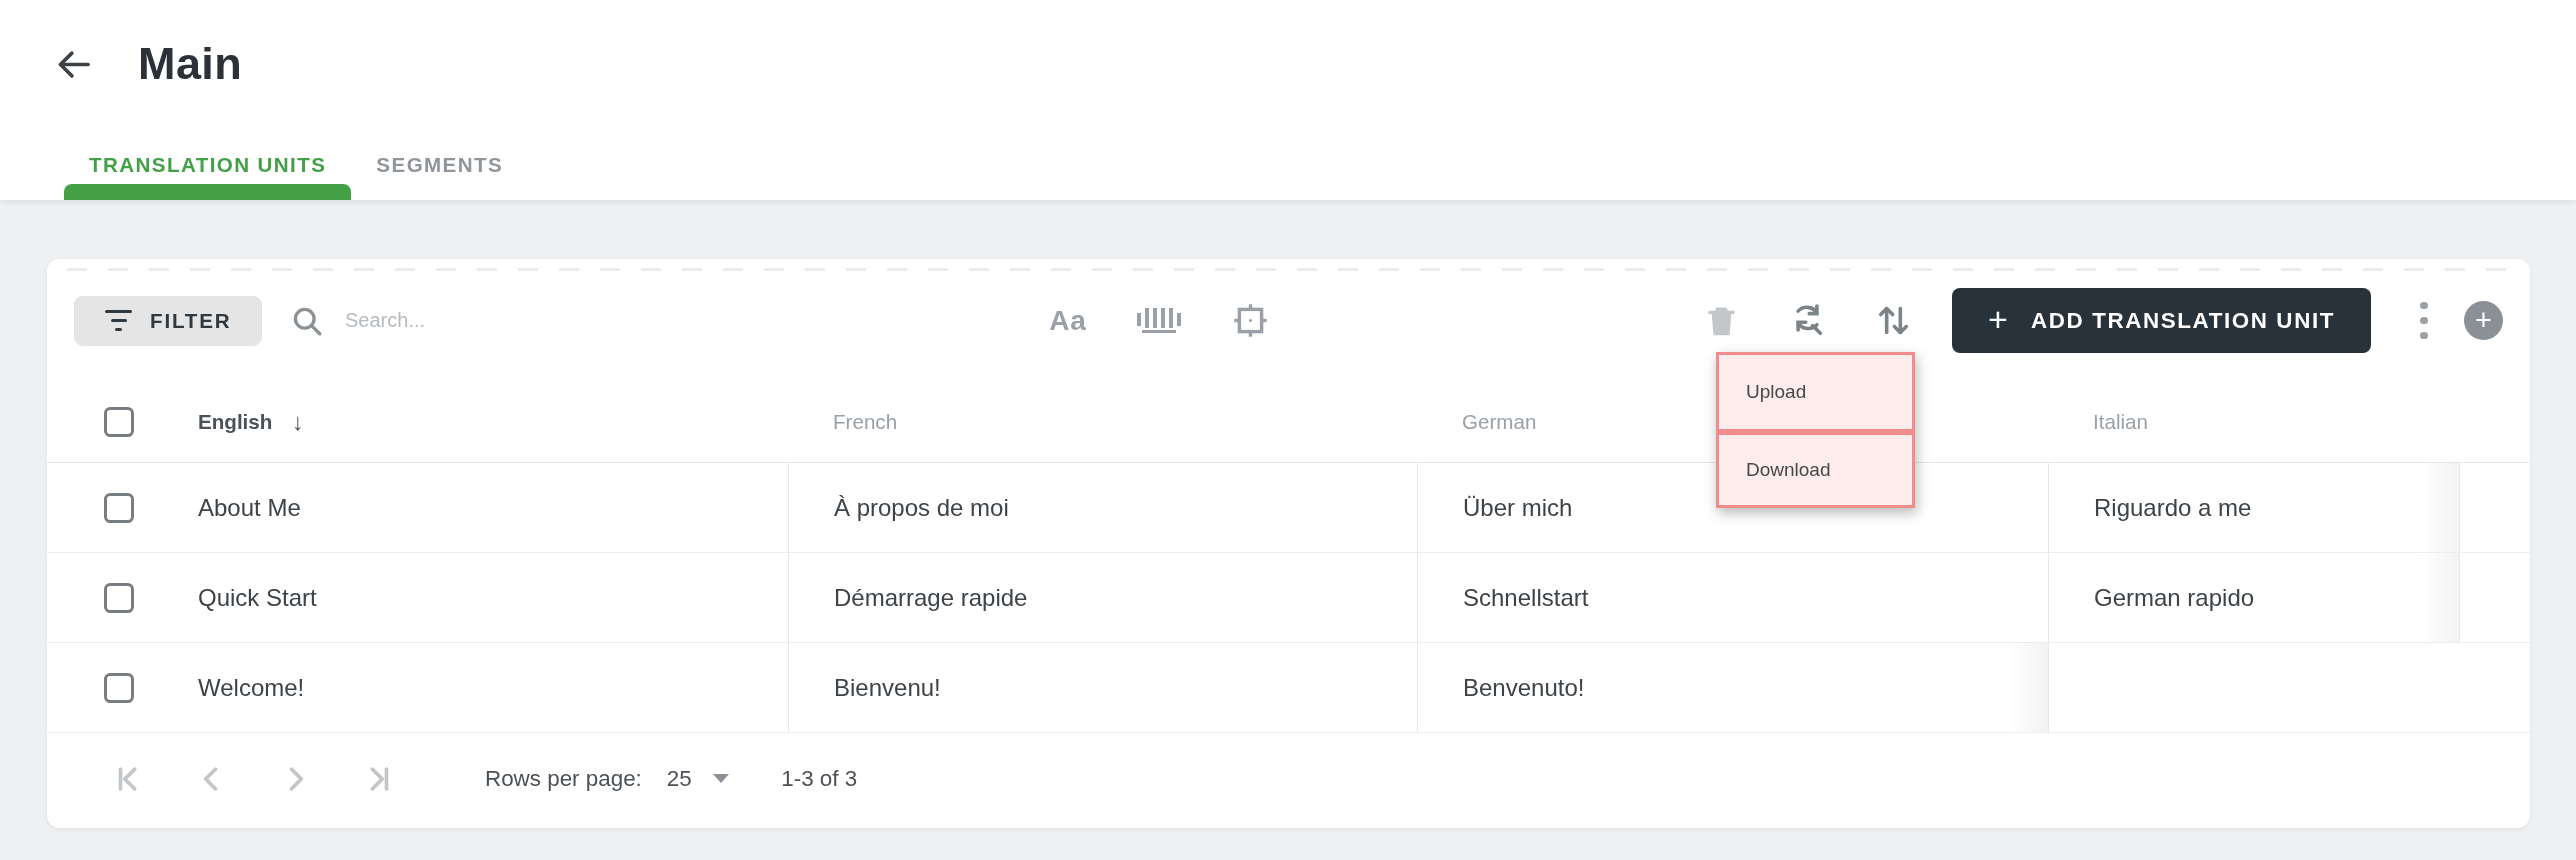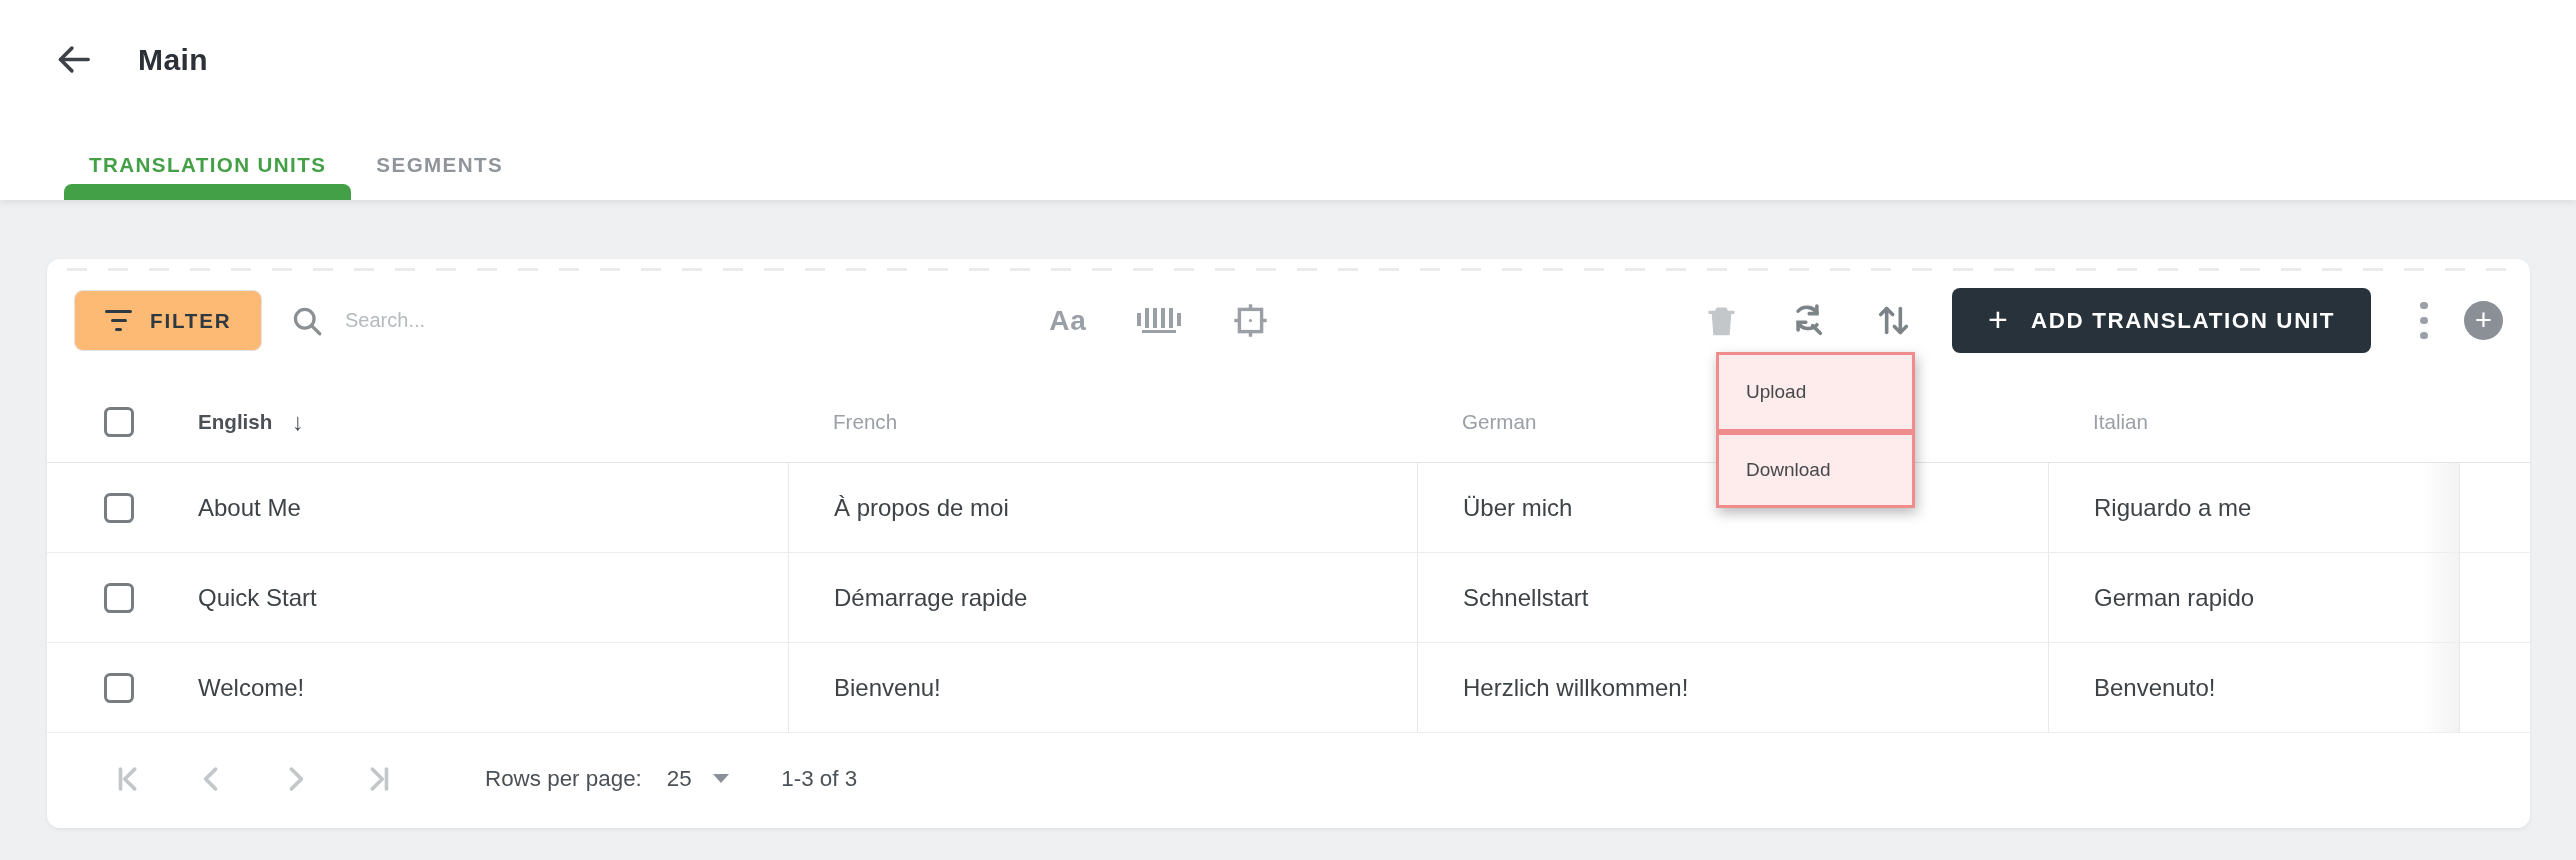--- a/index.html
+++ b/index.html
@@ -12,21 +12,21 @@
   }
   
   .app-header {
     position:relative;
     width:100%; height:200px;
     background:#ffffff;
     box-shadow:0 2.7px 6.3px rgba(0,0,0,0.08);
   }
   .title-row { display:flex; align-items:center; gap:43px; padding:38px 0 0 52px; }
   .back-btn { background:none; border:none; cursor:pointer; width:43px; height:43px; display:flex; align-items:center; justify-content:center; }
-  .page-title { font-size:30px; font-weight:bold; color:#2b3137; letter-spacing:0.4px; }
+  .page-title { font-size:45px; font-weight:bold; color:#2b3137; letter-spacing:0.4px; }
   .tab-bar { position:absolute; left:64px; bottom:0; display:flex; }
   .tab {
     position:relative;
     padding:0 25px 23px 25px;
     font-size:20.6px; font-weight:bold; letter-spacing:1.4px;
     color:#8f959b; cursor:pointer; white-space:nowrap;
   }
   .tab.active { color:#43a047; }
   .tab .indicator {
     position:absolute; left:0; right:0; bottom:0; height:16px;
@@ -41,22 +41,22 @@
     box-shadow:0 1.8px 4.5px rgba(0,0,0,0.06);
   }
   .drop-dashes {
     position:absolute; top:9px; left:19.7px; right:19.7px; height:2.7px;
     background:repeating-linear-gradient(90deg,#e9ebec 0 19.7px,transparent 19.7px 41px);
   }
   
   .toolbar { position:relative; height:123px; display:flex; align-items:center; padding:0 27px; }
   .filter-btn {
     display:flex; align-items:center; gap:18px;
-    height:61px; padding:0 30px;
-    background:#fdba74; border:1.8px solid #e1e3e5; border-radius:9px;
+    height:50px; padding:0 30px;
+    background:#e5e5e5; border:1.8px solid #e1e3e5; border-radius:9px;
     font-family:inherit; font-size:20.6px; font-weight:bold; letter-spacing:1.8px;
     color:#30393f; cursor:pointer;
   }
   .filter-icon { display:inline-flex; flex-direction:column; align-items:center; gap:5.4px; }
   .filter-icon i { display:block; height:3.6px; background:#30393f; border-radius:1.8px; }
   .filter-icon i:nth-child(1){ width:27px; } .filter-icon i:nth-child(2){ width:16px; } .filter-icon i:nth-child(3){ width:6.3px; }
   .search-box { display:flex; align-items:center; gap:19.7px; margin-left:27px; }
   .search-input {
     width:680px; border:none; outline:none; background:transparent;
     font-family:inherit; font-size:20px; color:#3e4347;
@@ -282,21 +282,20 @@
           <div class="cell b">Schnellstart</div>
           <div class="cell b shadowed">German rapido</div>
           <div class="lastcol b"></div>
         </div>
         <div class="trow">
           <div class="cb-cell">
               <span class="checkbox"></span>
             </div>
           <div class="cell">Welcome!</div>
           <div class="cell b">Bienvenu!</div>
-          <div class="cell b">Herzlich willkommen!</div>
           <div class="cell b shadowed">Benvenuto!</div>
           <div class="lastcol b"></div>
         </div>
       </div>
 
       <div class="tfoot">
         <div class="pager">
           <span class="pg">
             <svg width="34" height="34" viewBox="0 0 24 24" fill="none" stroke="#c3c7ca" stroke-width="2.6" stroke-linecap="round" stroke-linejoin="round">
                 <line x1="6" y1="5" x2="6" y2="19"></line>

